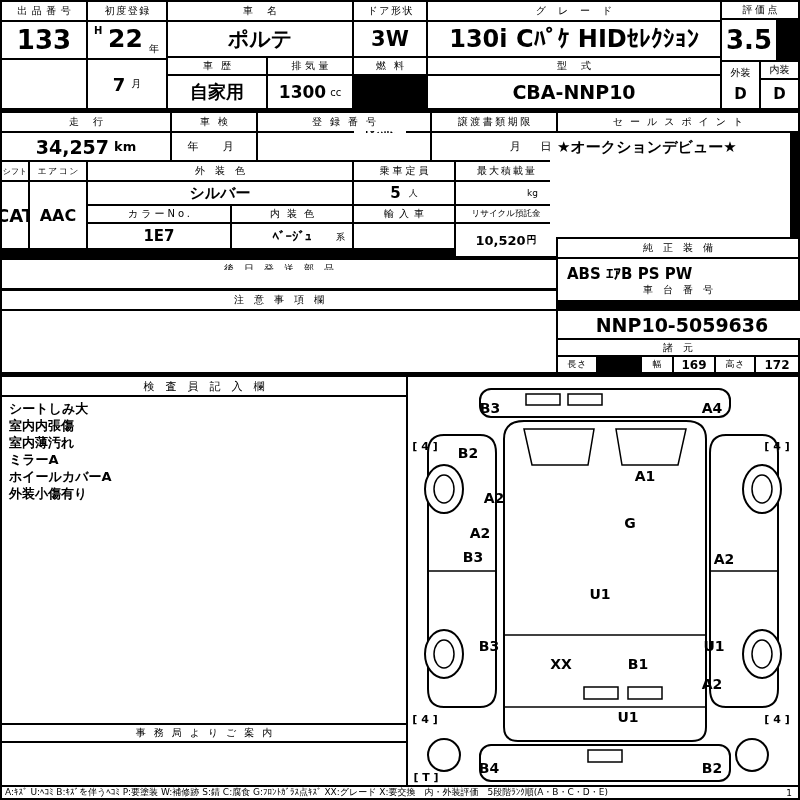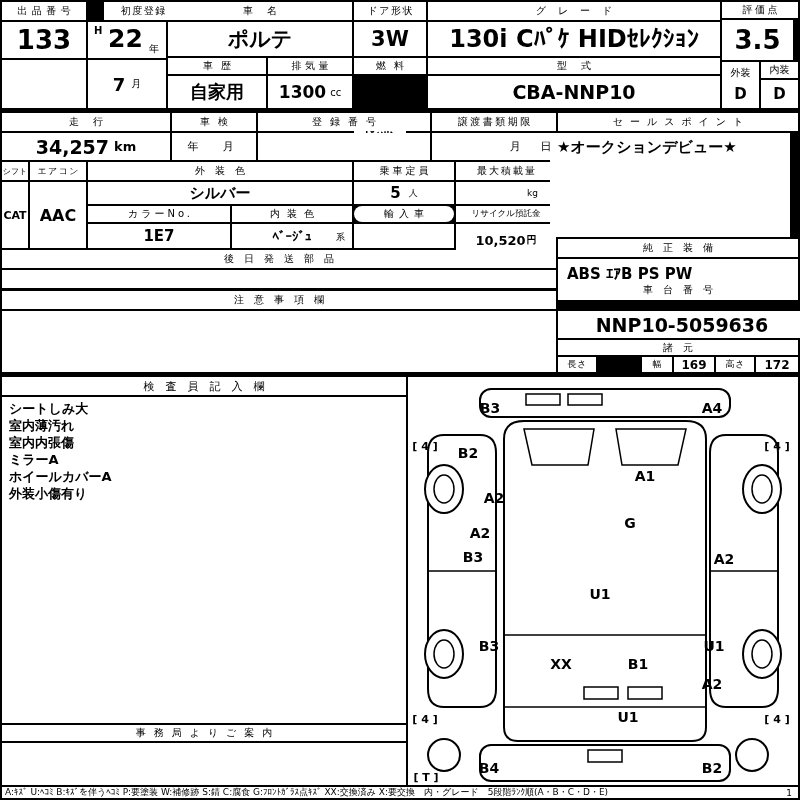--- a/index.html
+++ b/index.html
@@ -23,21 +23,21 @@
   .mark.small { font-size:11px; }
   #legend { display:flex; align-items:center; justify-content:space-between;
             font-size:9px; padding:0 6px 0 3px; white-space:nowrap; }
 </style>
 </head>
 <body>
 
 <div id="sheet">
 
   <div class="cell hdr" style="left:2px;top:2px;width:84px;height:18px;">出品番号</div>
-  <div class="cell hdr" style="left:104px;top:2px;width:78px;height:18px;letter-spacing:0.15em;text-indent:0.15em;">初度登録</div>
+  <div class="cell hdr" style="left:88px;top:2px;width:78px;height:18px;letter-spacing:0.15em;text-indent:0.15em;">初度登録</div>
   <div class="cell hdr" style="left:168px;top:2px;width:184px;height:18px;letter-spacing:1.4em;text-indent:1.4em;">車名</div>
   <div class="cell hdr" style="left:354px;top:2px;width:72px;height:18px;letter-spacing:0.15em;text-indent:0.15em;">ドア形状</div>
   <div class="cell hdr" style="left:428px;top:2px;width:292px;height:18px;letter-spacing:1.2em;text-indent:1.2em;">グレード</div>
   <div class="cell hdr" style="left:722px;top:2px;width:76px;height:16px;letter-spacing:0.25em;text-indent:0.25em;">評価点</div>
 
   <div class="cell val" style="left:2px;top:22px;width:84px;height:36px;font-size:26px;">
       <span>133</span>
     </div>
 
   <div class="cell" style="left:88px;top:22px;width:78px;height:36px;">
@@ -48,21 +48,21 @@
 
   <div class="cell val" style="left:168px;top:22px;width:184px;height:34px;font-size:21px;">
       <span>ポルテ</span>
     </div>
   <div class="cell val" style="left:354px;top:22px;width:72px;height:34px;font-size:21px;">
       <span>3W</span>
     </div>
   <div class="cell val" style="left:428px;top:22px;width:292px;height:34px;font-size:24px;">
       <span>130i Cﾊﾟｹ HIDｾﾚｸｼｮﾝ</span>
     </div>
-  <div class="cell val" style="left:722px;top:20px;width:71px;height:40px;font-size:26px;">
+  <div class="cell val" style="left:722px;top:20px;width:54px;height:40px;font-size:26px;">
       <span>3.5</span>
     </div>
 
   <div class="cell" style="left:2px;top:60px;width:84px;height:48px;"></div>
 
   <div class="cell val" style="left:88px;top:60px;width:78px;height:48px;gap:6px;">
     <span style="font-size:18px;">7</span>
     <span class="unit" style="font-size:10px;">月</span>
   </div>
 
@@ -115,57 +115,57 @@
   <div class="cell" style="left:550px;top:133px;width:240px;height:104px;">
     <span style="position:absolute;left:7px;top:5px;font-weight:bold;font-size:15px;white-space:nowrap;">★オークションデビュー★</span>
   </div>
 
   <div class="cell hdr" style="left:2px;top:162px;width:26px;height:18px;font-size:8px;letter-spacing:0;text-indent:0;">シフト</div>
   <div class="cell hdr" style="left:30px;top:162px;width:56px;height:18px;font-size:9px;letter-spacing:0.15em;text-indent:0.15em;">エアコン</div>
   <div class="cell hdr" style="left:88px;top:162px;width:264px;height:18px;letter-spacing:1em;text-indent:1em;">外装色</div>
   <div class="cell hdr" style="left:354px;top:162px;width:100px;height:18px;letter-spacing:0.3em;text-indent:0.3em;">乗車定員</div>
   <div class="cell hdr" style="left:456px;top:162px;width:100px;height:18px;letter-spacing:0.2em;text-indent:0.2em;">最大積載量</div>
 
-  <div class="cell val" style="left:2px;top:182px;width:26px;height:66px;font-size:11px;">
+  <div class="cell val" style="left:2px;top:182px;width:26px;height:66px;font-size:18px;">
       <span>CAT</span>
     </div>
   <div class="cell val" style="left:30px;top:182px;width:56px;height:66px;font-size:16px;">
       <span>AAC</span>
     </div>
   <div class="cell val" style="left:88px;top:182px;width:264px;height:22px;font-size:15px;">
       <span>シルバー</span>
     </div>
 
   <div class="cell val" style="left:354px;top:182px;width:100px;height:22px;gap:8px;">
     <span style="font-size:15px;">5</span>
     <span class="unit" style="font-size:9px;">人</span>
   </div>
   <div class="cell val" style="left:456px;top:182px;width:100px;height:22px;justify-content:flex-end;padding-right:18px;font-weight:normal;">
     <span class="unit" style="font-size:9px;">kg</span>
   </div>
 
   <div class="cell hdr" style="left:88px;top:206px;width:142px;height:16px;letter-spacing:0.3em;text-indent:0.3em;">カラーNo.</div>
   <div class="cell hdr" style="left:232px;top:206px;width:120px;height:16px;letter-spacing:0.7em;text-indent:0.7em;">内装色</div>
-  <div class="cell hdr" style="left:354px;top:206px;width:100px;height:16px;letter-spacing:0.5em;text-indent:0.5em;border-radius:8px;">輸入車</div>
+  <div class="cell hdr" style="left:354px;top:206px;width:100px;height:16px;letter-spacing:0.5em;text-indent:0.5em;">輸入車</div>
   <div class="cell hdr" style="left:456px;top:206px;width:100px;height:16px;font-size:8.5px;letter-spacing:0;text-indent:0;">リサイクル預託金</div>
 
   <div class="cell val" style="left:88px;top:224px;width:142px;height:24px;font-size:15px;">
       <span>1E7</span>
     </div>
   <div class="cell val" style="left:232px;top:224px;width:120px;height:24px;">
     <span style="font-size:13px;">ﾍﾞｰｼﾞｭ</span>
     <span style="position:absolute;right:7px;bottom:4px;font-size:9px;font-weight:normal;">系</span>
   </div>
   <div class="cell" style="left:354px;top:224px;width:100px;height:24px;"></div>
   <div class="cell val" style="left:456px;top:224px;width:100px;height:32px;gap:1px;">
     <span style="font-size:13px;">10,520</span>
     <span style="font-size:10px;">円</span>
   </div>
 
-  <div class="cell hdr" style="left:2px;top:250px;width:554px;height:18px;letter-spacing:1em;text-indent:1em;">後日発送部品</div>
+  <div class="cell hdr" style="left:2px;top:260px;width:554px;height:18px;letter-spacing:1em;text-indent:1em;">後日発送部品</div>
   <div class="cell" style="left:2px;top:270px;width:554px;height:18px;"></div>
 
   <div class="cell hdr" style="left:558px;top:239px;width:240px;height:18px;letter-spacing:1em;text-indent:1em;">純正装備</div>
   <div class="cell val" style="left:558px;top:259px;width:240px;height:29px;justify-content:flex-start;padding-left:9px;font-size:15px;">
       <span>ABS ｴｱB PS PW</span>
     </div>
 
   <div class="cell hdr" style="left:2px;top:291px;width:554px;height:18px;letter-spacing:1em;text-indent:1em;">注意事項欄</div>
   <div class="cell" style="left:2px;top:311px;width:554px;height:61px;"></div>
 
@@ -185,22 +185,22 @@
     </div>
   <div class="cell hdr" style="left:716px;top:357px;width:38px;height:15px;font-size:9px;letter-spacing:0.1em;text-indent:0.1em;">高さ</div>
   <div class="cell val" style="left:756px;top:357px;width:42px;height:15px;font-size:12px;">
       <span>172</span>
     </div>
 
   <div class="cell hdr" style="left:2px;top:377px;width:404px;height:18px;font-size:11px;letter-spacing:1em;text-indent:1em;">検査員記入欄</div>
   <div class="cell" style="left:2px;top:397px;width:404px;height:326px;">
     <div id="inspector-notes">
         <div class="ins-line">シートしみ大</div>
+        <div class="ins-line">室内内張傷</div>
         <div class="ins-line">室内薄汚れ</div>
-        <div class="ins-line">室内内張傷</div>
         <div class="ins-line">ミラーA</div>
         <div class="ins-line">ホイールカバーA</div>
         <div class="ins-line">外装小傷有り</div>
       </div>
   </div>
   <div class="cell hdr" style="left:2px;top:725px;width:404px;height:16px;letter-spacing:0.8em;text-indent:0.8em;">事務局よりご案内</div>
   <div class="cell" style="left:2px;top:743px;width:404px;height:42px;"></div>
 
   <div id="diagram">
     <svg viewBox="0 0 390 408" width="390" height="408">
@@ -262,17 +262,17 @@
         <div class="mark" style="left: 220px; top: 340px;">U1</div>
         <div class="mark small" style="left: 17px; top: 342px;">[ 4 ]</div>
         <div class="mark small" style="left: 369px; top: 342px;">[ 4 ]</div>
         <div class="mark" style="left: 81px; top: 391px;">B4</div>
         <div class="mark" style="left: 304px; top: 391px;">B2</div>
         <div class="mark small" style="left: 18px; top: 400px;">[ T ]</div>
       </div>
   </div>
 
   <div class="cell" id="legend" style="left:2px;top:787px;width:796px;height:11px;">
-    <span>A:ｷｽﾞ U:ﾍｺﾐ B:ｷｽﾞを伴うﾍｺﾐ P:要塗装 W:補修跡 S:錆 C:腐食 G:ﾌﾛﾝﾄｶﾞﾗｽ点ｷｽﾞ XX:交換済み X:要交換　内・グレード　5段階ﾗﾝｸ順(A・B・C・D・E)</span>
+    <span>A:ｷｽﾞ U:ﾍｺﾐ B:ｷｽﾞを伴うﾍｺﾐ P:要塗装 W:補修跡 S:錆 C:腐食 G:ﾌﾛﾝﾄｶﾞﾗｽ点ｷｽﾞ XX:グレード X:要交換　内・外装評価　5段階ﾗﾝｸ順(A・B・C・D・E)</span>
     <span>1</span>
   </div>
 
 </div>
 
 </body></html>

